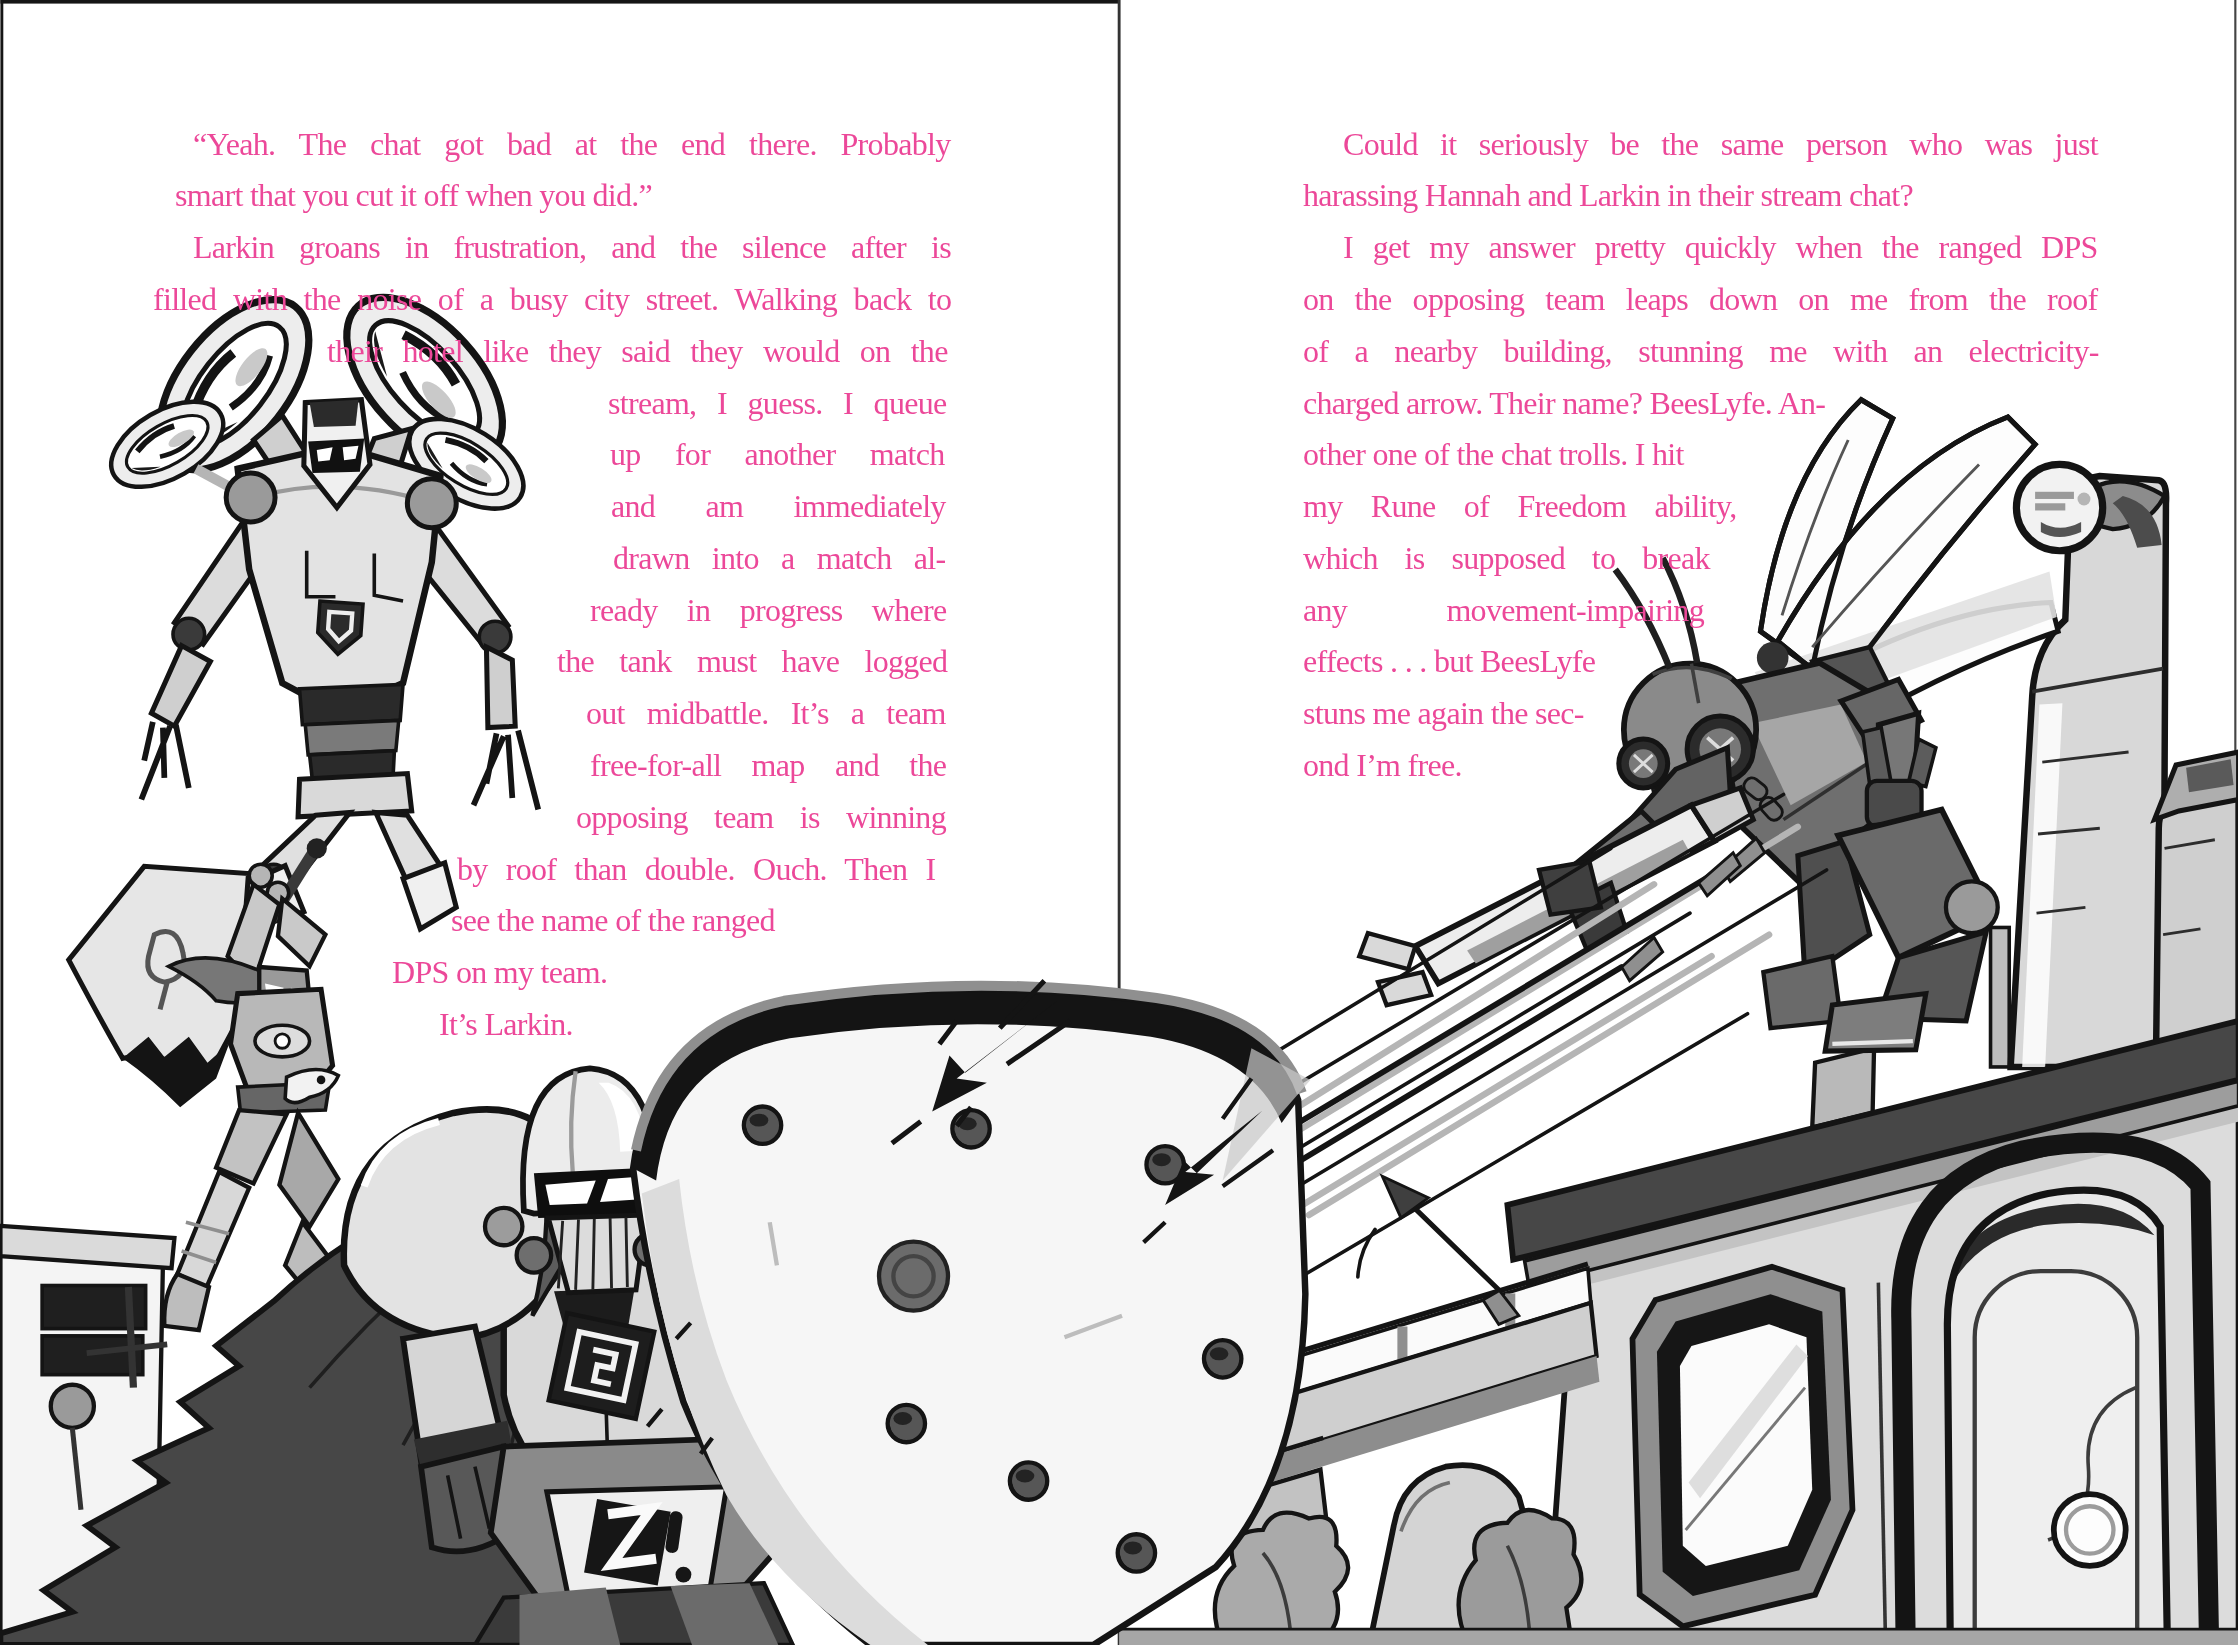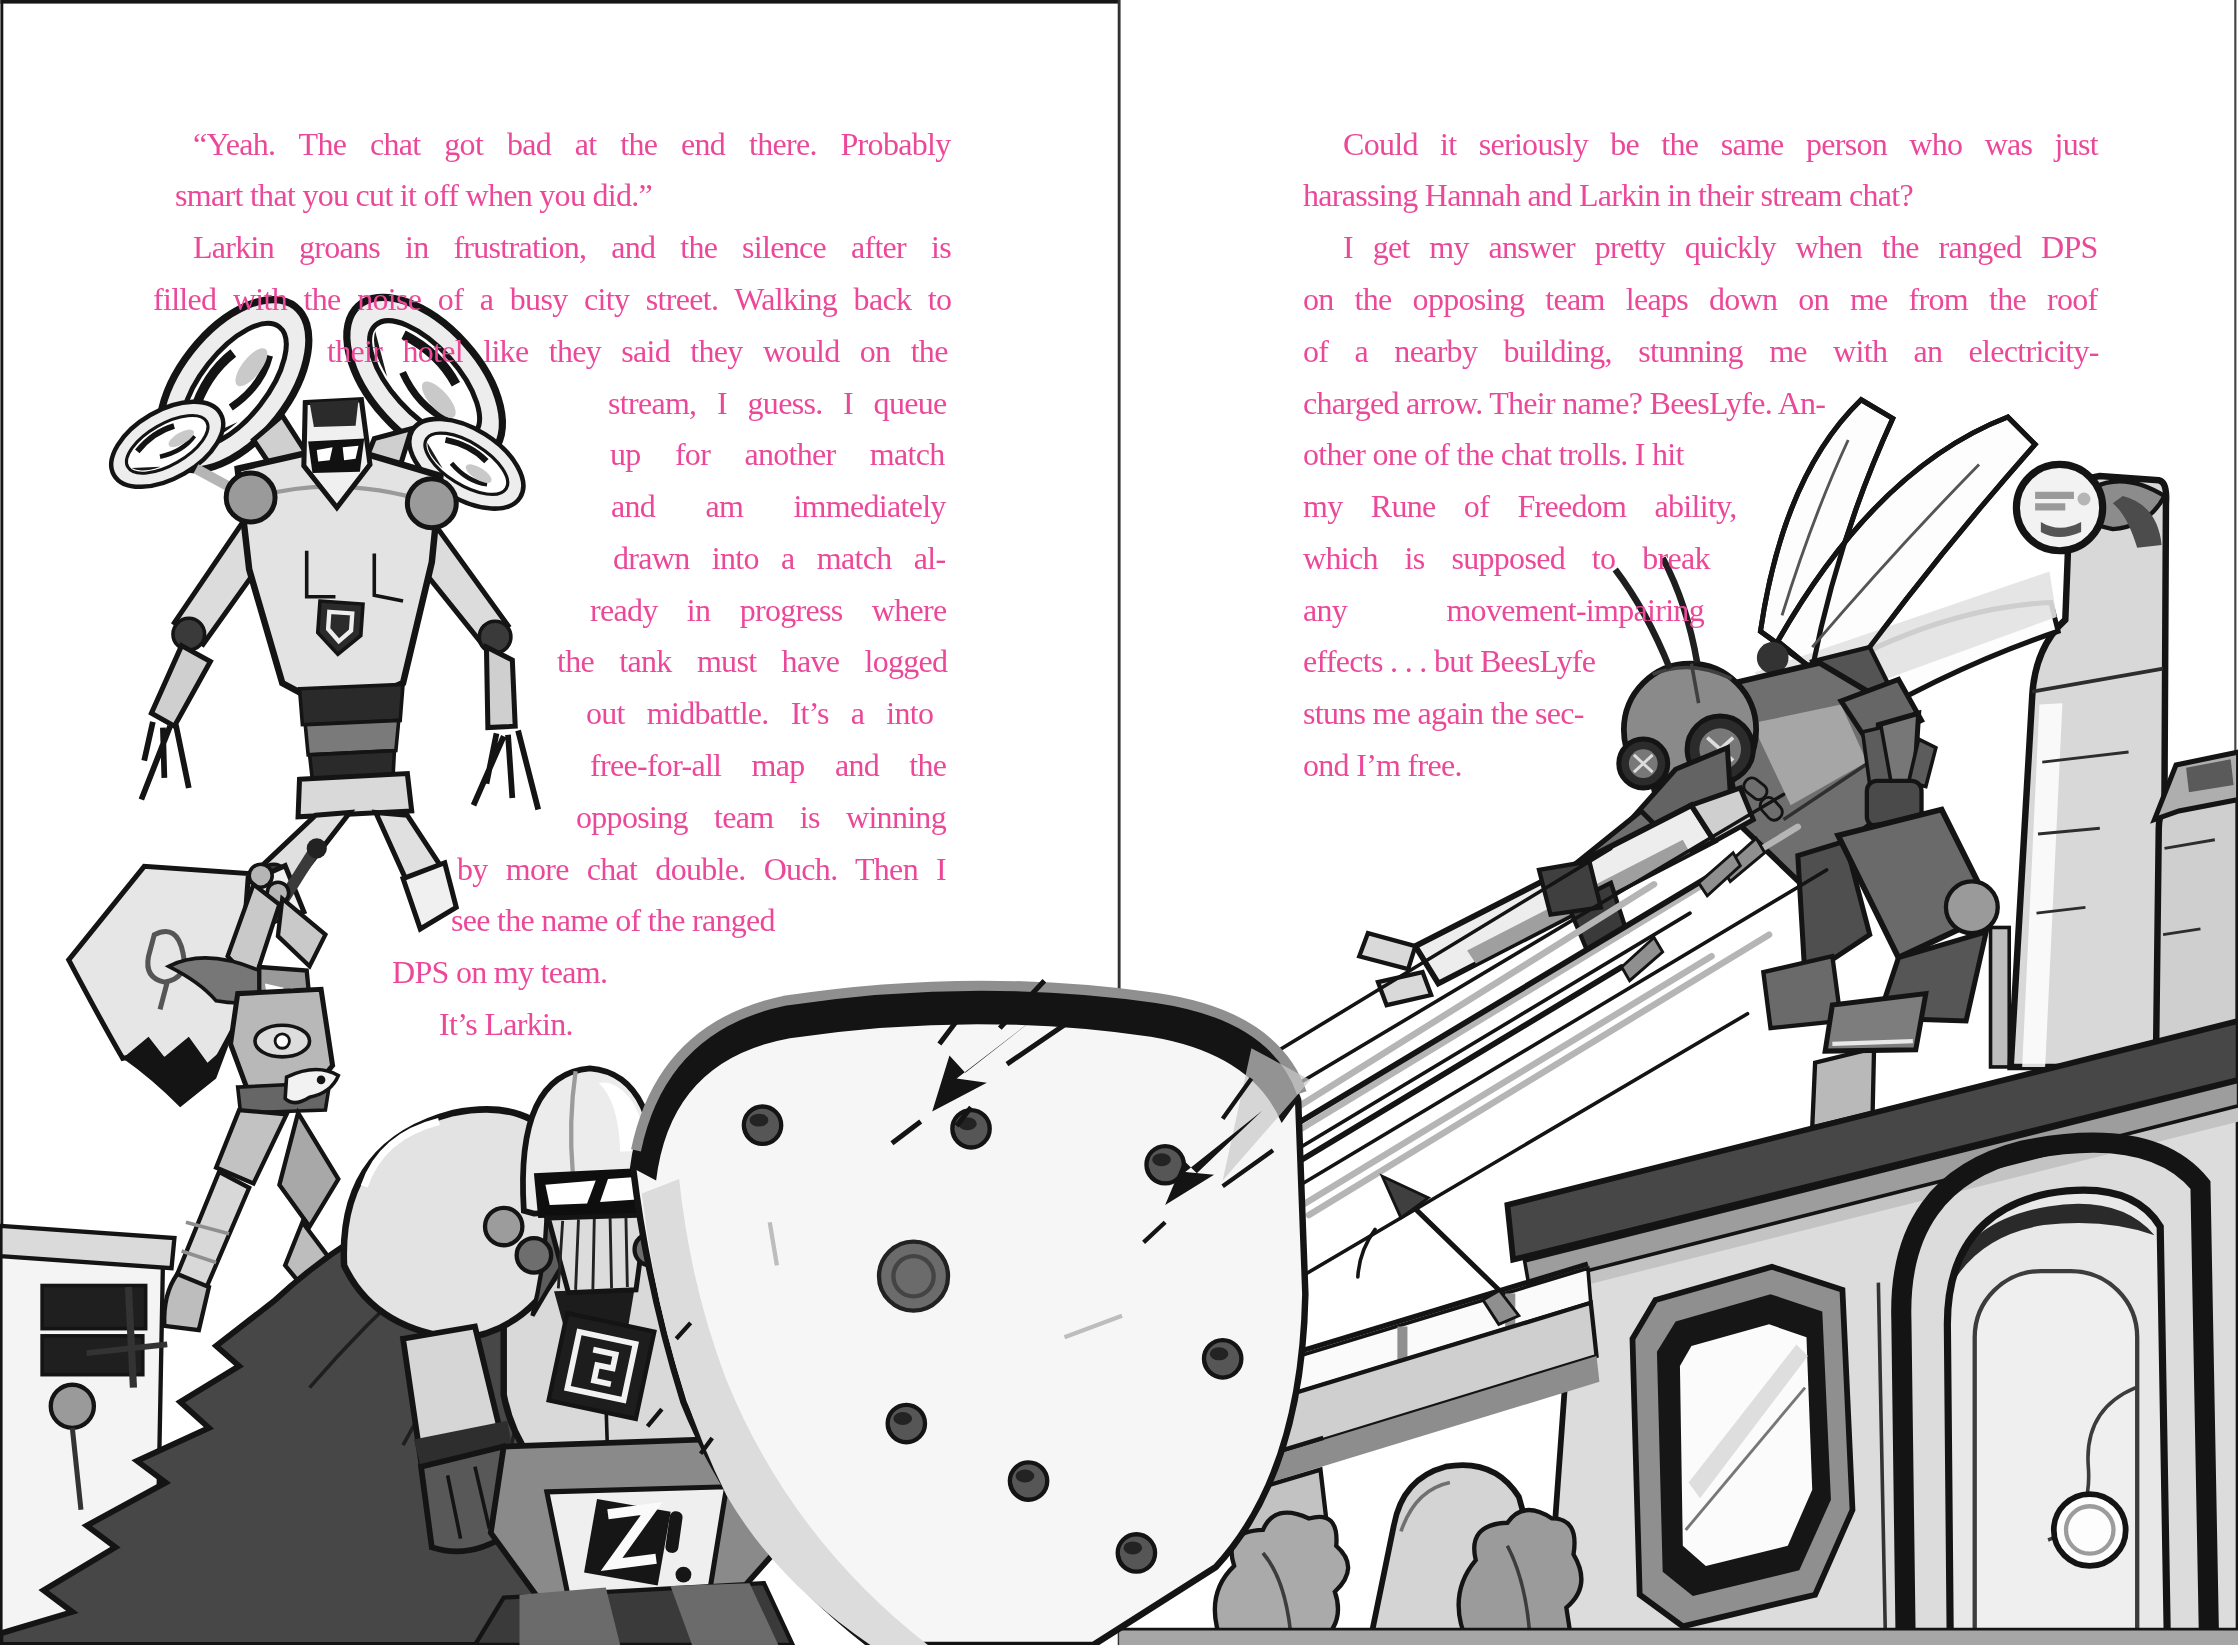--- a/index.html
+++ b/index.html
@@ -373,24 +373,24 @@
       <div class="line" style="left: 153px; top: 175px; margin-left: 22px;">smart that you cut it off when you did.”</div>
       <div class="line" style="left: 193px; top: 227px; word-spacing: 17.6px;">Larkin groans in frustration, and the silence after is</div>
       <div class="line" style="left: 153px; top: 279px; word-spacing: 9.3px;">filled with the noise of a busy city street. Walking back to</div>
       <div class="line" style="left: 327px; top: 331px; word-spacing: 13px;">their hotel like they said they would on the</div>
       <div class="line" style="left: 608px; top: 383px; word-spacing: 13.3px;">stream, I guess. I queue</div>
       <div class="line" style="left: 610px; top: 434px; word-spacing: 27px;">up for another match</div>
       <div class="line" style="left: 611px; top: 486px; word-spacing: 43px;">and am immediately</div>
       <div class="line" style="left: 613px; top: 538px; word-spacing: 15px;">drawn into a match al-</div>
       <div class="line" style="left: 590px; top: 590px; word-spacing: 22px;">ready in progress where</div>
       <div class="line" style="left: 557px; top: 641px; word-spacing: 18px;">the tank must have logged</div>
-      <div class="line" style="left: 586px; top: 693px; word-spacing: 14.7px;">out midbattle. It’s a into</div>
+      <div class="line" style="left: 586px; top: 693px; word-spacing: 14.7px;">out midbattle. It’s a team</div>
       <div class="line" style="left: 590px; top: 745px; word-spacing: 23px;">free-for-all map and the</div>
       <div class="line" style="left: 576px; top: 797px; word-spacing: 19px;">opposing team is winning</div>
-      <div class="line" style="left: 457px; top: 849px; word-spacing: 10.8px;">by more chat double. Ouch. Then I</div>
+      <div class="line" style="left: 457px; top: 849px; word-spacing: 10.8px;">by roof than double. Ouch. Then I</div>
       <div class="line" style="left: 451px; top: 900px;">see the name of the ranged</div>
       <div class="line" style="left: 392px; top: 952px;">DPS on my team.</div>
       <div class="line" style="left: 439px; top: 1004px;">It’s Larkin.</div>
     </div>
 <div class="textlayer">
       <div class="line" style="left: 1343px; top: 124px; word-spacing: 15px;">Could it seriously be the same person who was just</div>
       <div class="line" style="left: 1303px; top: 175px;">harassing Hannah and Larkin in their stream chat?</div>
       <div class="line" style="left: 1343px; top: 227px; word-spacing: 12.4px;">I get my answer pretty quickly when the ranged DPS</div>
       <div class="line" style="left: 1303px; top: 279px; word-spacing: 13.7px;">on the opposing team leaps down on me from the roof</div>
       <div class="line" style="left: 1303px; top: 331px; word-spacing: 19px;">of a nearby building, stunning me with an electricity-</div>

